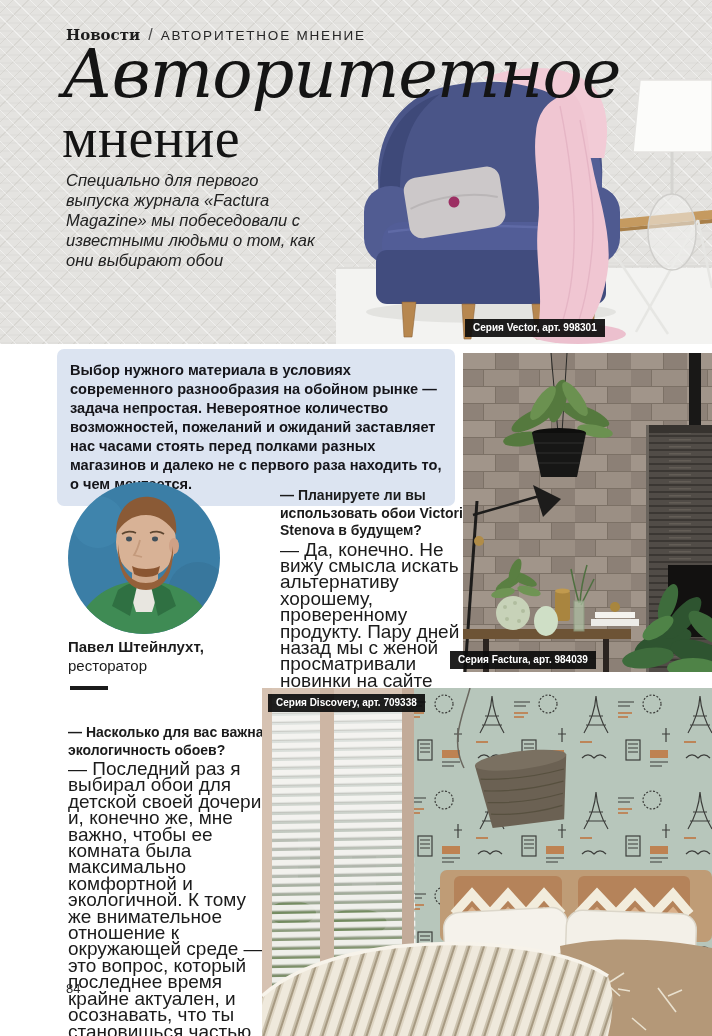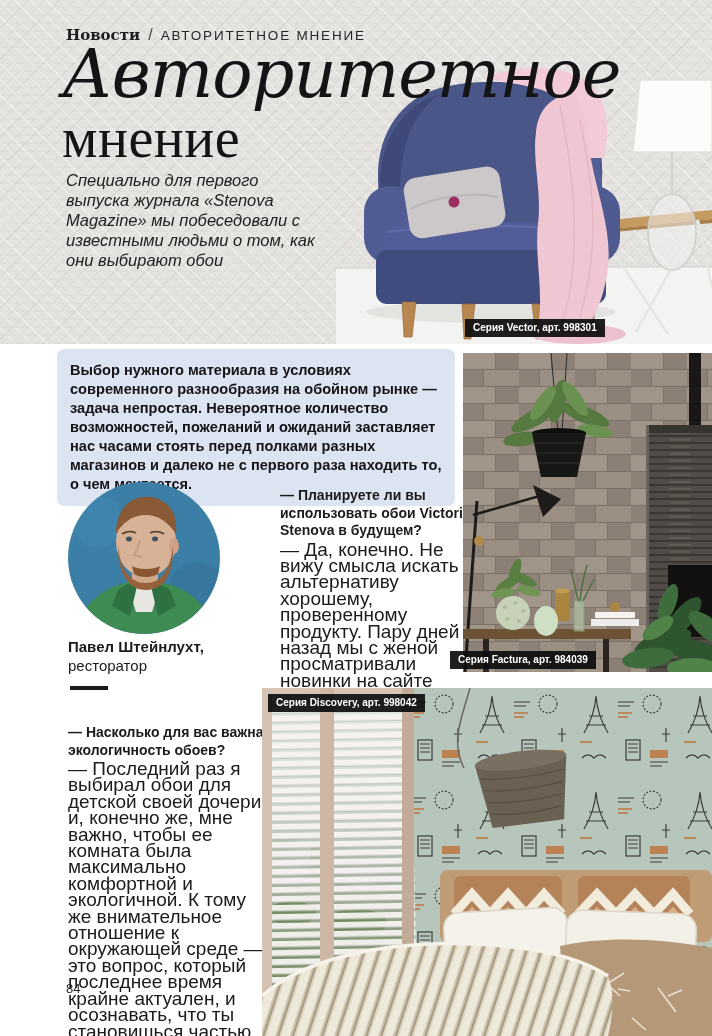--- a/index.html
+++ b/index.html
@@ -124,21 +124,21 @@
       <span class="crumb-section">Новости</span>
       <span class="crumb-sep">/</span>
       <span class="crumb-cat">АВТОРИТЕТНОЕ МНЕНИЕ</span>
     </div>
 
     <h1 class="headline" style="margin:0;font-weight:normal;">
       <span class="l1">Авторитетное</span>
       <span class="l2">мнение</span>
     </h1>
 
-    <p class="intro" style="margin:0;">Специально для первого выпуска журнала «Stenova Magazine» мы побеседовали с известными людьми о том, как они выбирают обои</p>
+    <p class="intro" style="margin:0;">Специально для первого выпуска журнала «Factura Magazine» мы побеседовали с известными людьми о том, как они выбирают обои</p>
   </div>
   <div class="photo-caption cap-vector">Серия Vector, арт. 998301</div>
 
   <div class="lead-box">Выбор нужного материала в условиях современного разнообразия на обойном рынке — задача непростая. Невероятное количество возможностей, пожеланий и ожиданий заставляет нас часами стоять перед полками разных магазинов и далеко не с первого раза находить то, о чем мечтается.</div>
 
   <div class="avatar">
     <svg viewBox="0 0 152 152" width="152" height="152" xmlns="http://www.w3.org/2000/svg">
       <rect width="152" height="152" fill="#3b7ea6"></rect>
       <circle cx="30" cy="40" r="26" fill="#4389b1" opacity="0.6"></circle>
       <circle cx="130" cy="110" r="30" fill="#356f93" opacity="0.5"></circle>
@@ -390,16 +390,16 @@
       <g stroke="#e9e1cf" stroke-width="1.6" fill="none">
         <path d="M336,288 l22,20 m-10,-14 l14,-9 m-6,16 l12,2"></path>
         <path d="M396,300 l18,24 m-8,-16 l14,-6"></path>
         <path d="M370,330 l14,12"></path>
       </g>
 
       <path d="M0,308 C40,272 120,252 212,256 C282,259 322,272 346,288 C354,308 350,330 346,348 L0,348 Z" fill="url(#stripes)"></path>
       <path d="M0,308 C40,272 120,252 212,256 C282,259 322,272 346,288" stroke="#f7f3ea" stroke-width="3.5" fill="none"></path>
     </svg>
   </div>
-  <div class="photo-caption cap-discovery">Серия Discovery, арт. 998042</div>
+  <div class="photo-caption cap-discovery">Серия Discovery, арт. 709338</div>
 
   <div class="page-num">84</div>
 </div>
 
 </body></html>

